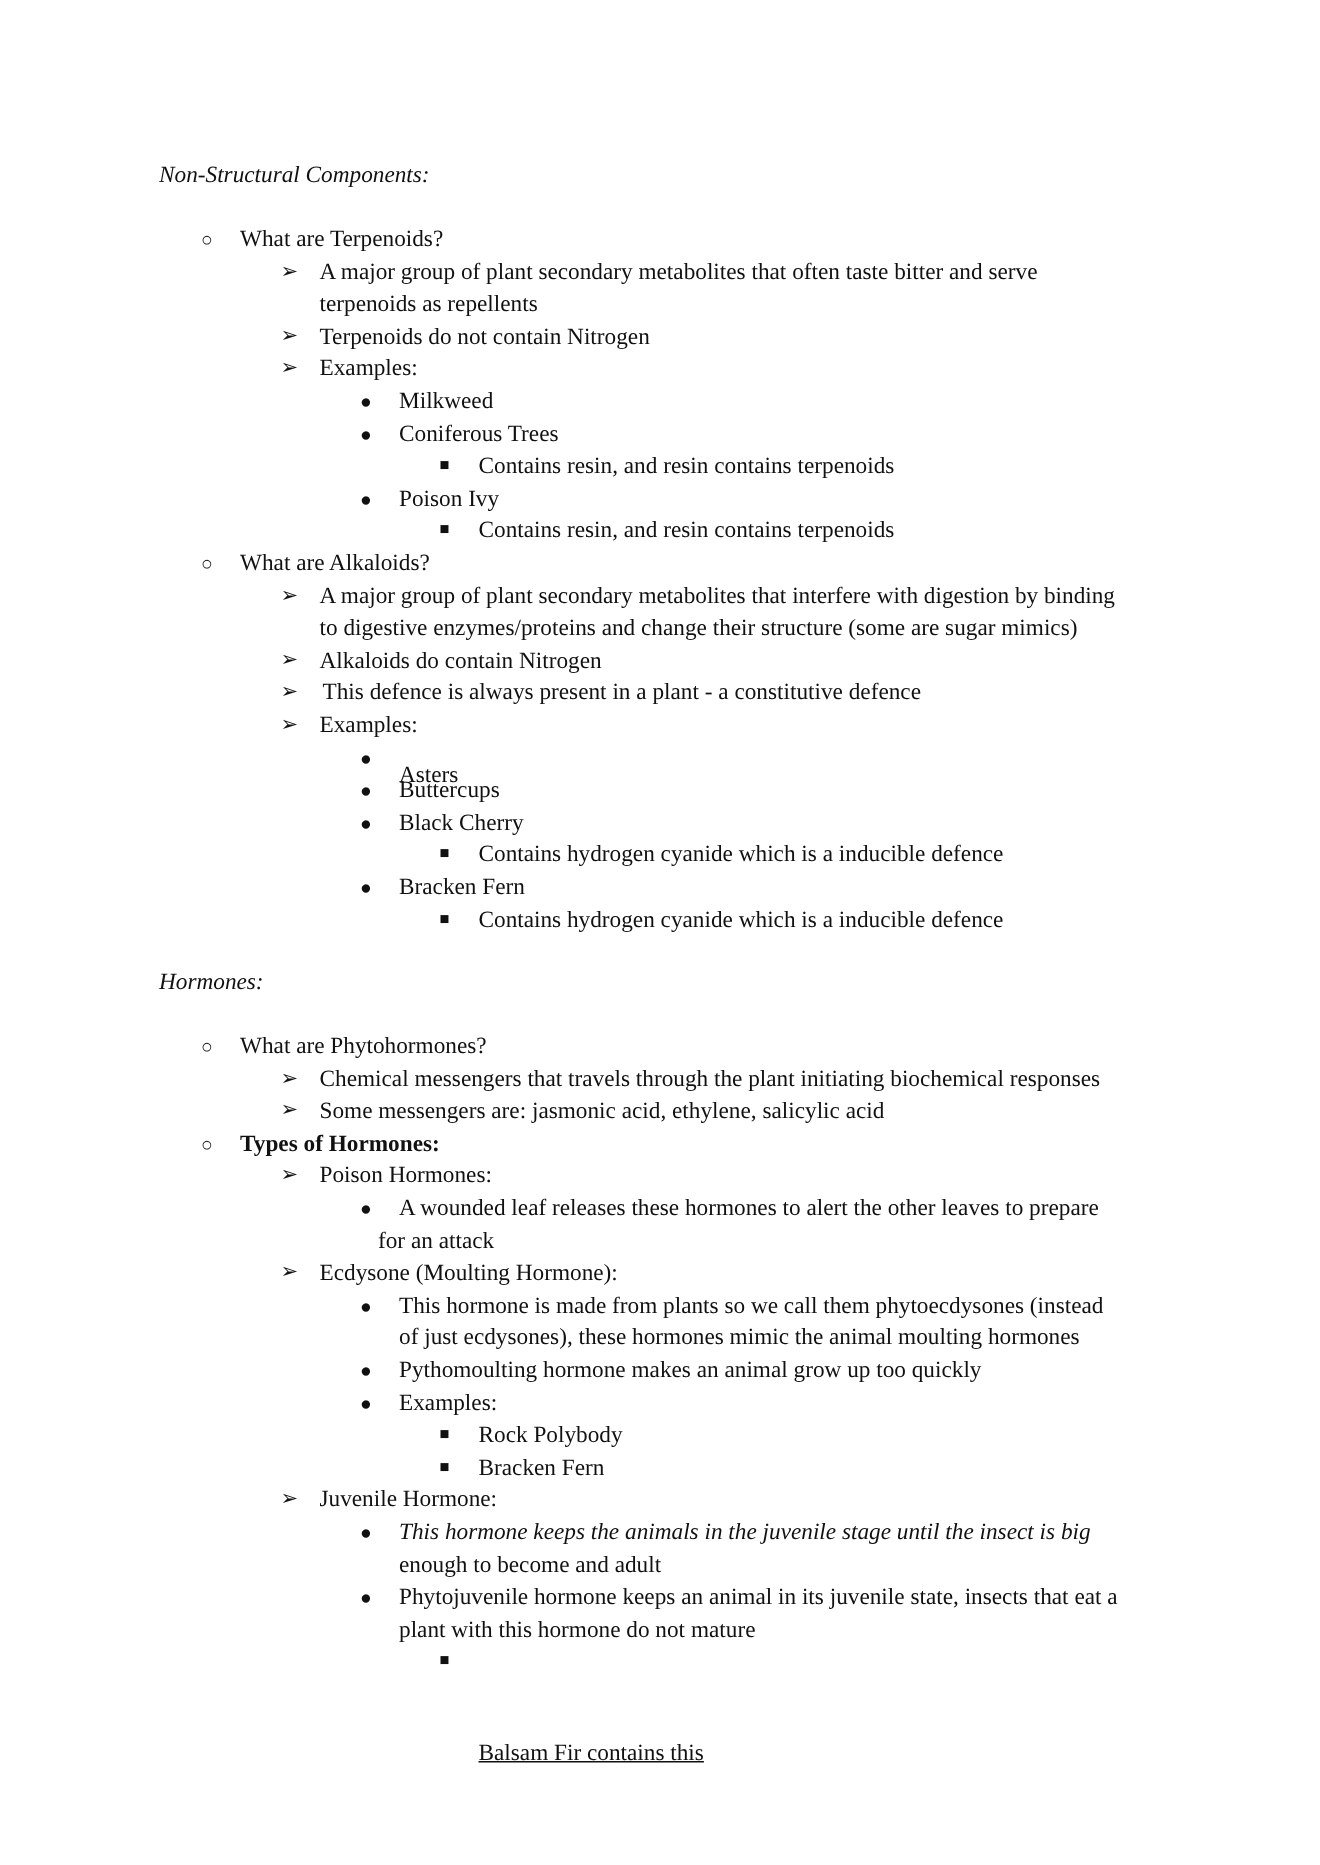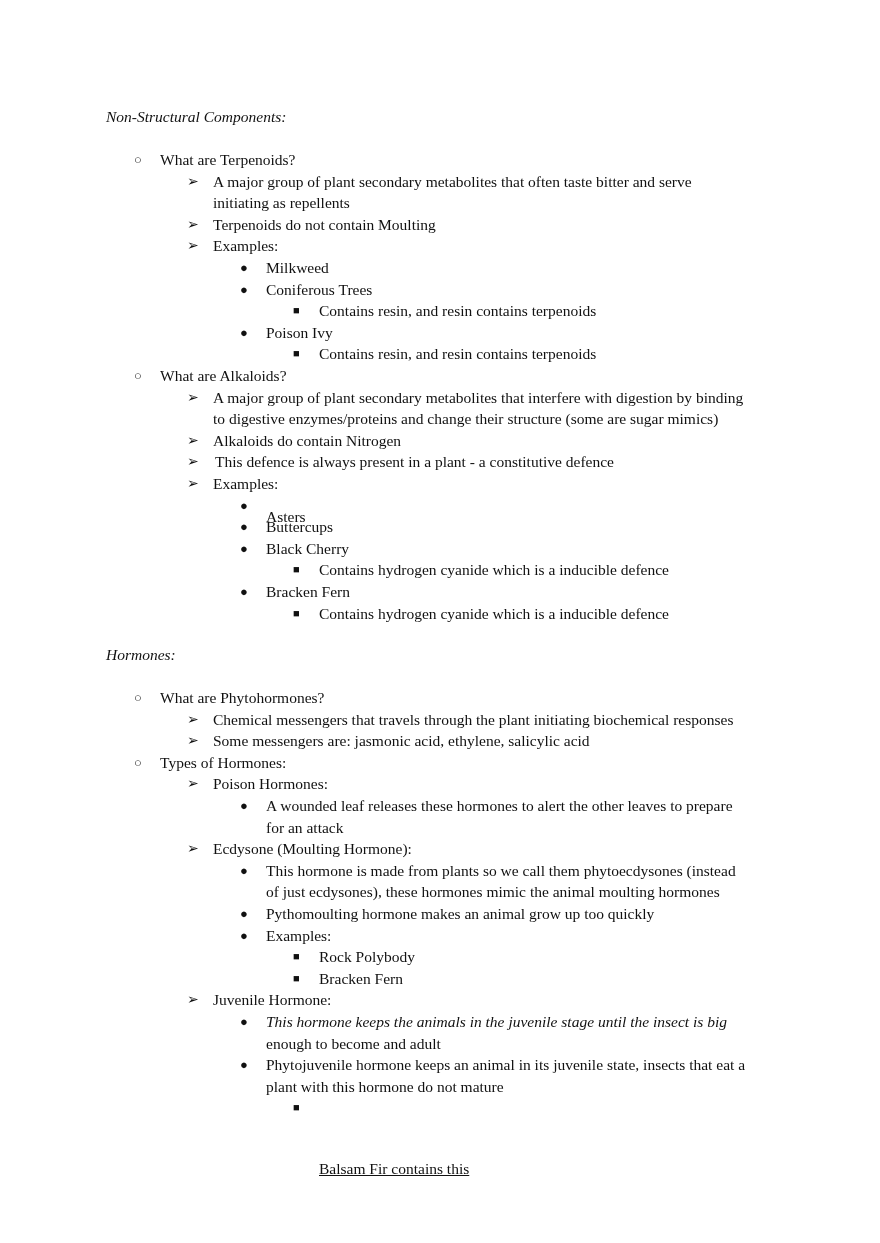--- a/index.html
+++ b/index.html
@@ -15,23 +15,23 @@
 </style>
 </head>
 <body>
 
 <div id="doc">
     <div class="line heading" style="left: 106px; top: 106px;">Non-Structural Components:</div>
     <span class="glyph g-circle" style="left: 134px; top: 149px;">○</span>
     <div class="line" style="left: 160px; top: 149px;">What are Terpenoids?</div>
     <span class="glyph g-arrow" style="left: 187px; top: 170.6px;">➢</span>
     <div class="line" style="left: 213px; top: 170.6px;">A major group of plant secondary metabolites that often taste bitter and serve</div>
-    <div class="line" style="left: 213px; top: 192.2px;">initiating as repellents</div>
+    <div class="line" style="left: 213px; top: 192.2px;">terpenoids as repellents</div>
     <span class="glyph g-arrow" style="left: 187px; top: 213.8px;">➢</span>
-    <div class="line" style="left: 213px; top: 213.8px;">Terpenoids do not contain Moulting</div>
+    <div class="line" style="left: 213px; top: 213.8px;">Terpenoids do not contain Nitrogen</div>
     <span class="glyph g-arrow" style="left: 187px; top: 235.4px;">➢</span>
     <div class="line" style="left: 213px; top: 235.4px;">Examples:</div>
     <span class="glyph g-dot" style="left: 240px; top: 257px;">●</span>
     <div class="line" style="left: 266px; top: 257px;">Milkweed</div>
     <span class="glyph g-dot" style="left: 240px; top: 278.6px;">●</span>
     <div class="line" style="left: 266px; top: 278.6px;">Coniferous Trees</div>
     <span class="glyph g-square" style="left: 293px; top: 300.2px;">■</span>
     <div class="line" style="left: 319px; top: 300.2px;">Contains resin, and resin contains terpenoids</div>
     <span class="glyph g-dot" style="left: 240px; top: 321.8px;">●</span>
     <div class="line" style="left: 266px; top: 321.8px;">Poison Ivy</div>
@@ -61,26 +61,26 @@
     <span class="glyph g-square" style="left: 293px; top: 602.6px;">■</span>
     <div class="line" style="left: 319px; top: 602.6px;">Contains hydrogen cyanide which is a inducible defence</div>
     <div class="line heading" style="left: 106px; top: 644px;">Hormones:</div>
     <span class="glyph g-circle" style="left: 134px; top: 687px;">○</span>
     <div class="line" style="left: 160px; top: 687px;">What are Phytohormones?</div>
     <span class="glyph g-arrow" style="left: 187px; top: 708.6px;">➢</span>
     <div class="line" style="left: 213px; top: 708.6px;">Chemical messengers that travels through the plant initiating biochemical responses</div>
     <span class="glyph g-arrow" style="left: 187px; top: 730.2px;">➢</span>
     <div class="line" style="left: 213px; top: 730.2px;">Some messengers are: jasmonic acid, ethylene, salicylic acid</div>
     <span class="glyph g-circle" style="left: 134px; top: 751.8px;">○</span>
-    <div class="line" style="left: 160px; top: 751.8px;">Types of Hormones:</div>
+    <div class="line" style="left: 160px; top: 751.8px; font-weight: bold;">Types of Hormones:</div>
     <span class="glyph g-arrow" style="left: 187px; top: 773.4px;">➢</span>
     <div class="line" style="left: 213px; top: 773.4px;">Poison Hormones:</div>
     <span class="glyph g-dot" style="left: 240px; top: 795px;">●</span>
     <div class="line" style="left: 266px; top: 795px;">A wounded leaf releases these hormones to alert the other leaves to prepare</div>
-    <div class="line" style="left: 266px; top: 816.6px;">for an attack</div>
+    <div class="line" style="left: 252px; top: 816.6px;">for an attack</div>
     <span class="glyph g-arrow" style="left: 187px; top: 838.2px;">➢</span>
     <div class="line" style="left: 213px; top: 838.2px;">Ecdysone (Moulting Hormone):</div>
     <span class="glyph g-dot" style="left: 240px; top: 859.8px;">●</span>
     <div class="line" style="left: 266px; top: 859.8px;">This hormone is made from plants so we call them phytoecdysones (instead</div>
     <div class="line" style="left: 266px; top: 881.4px;">of just ecdysones), these hormones mimic the animal moulting hormones</div>
     <span class="glyph g-dot" style="left: 240px; top: 903px;">●</span>
     <div class="line" style="left: 266px; top: 903px;">Pythomoulting hormone makes an animal grow up too quickly</div>
     <span class="glyph g-dot" style="left: 240px; top: 924.6px;">●</span>
     <div class="line" style="left: 266px; top: 924.6px;">Examples:</div>
     <span class="glyph g-square" style="left: 293px; top: 946.2px;">■</span>

